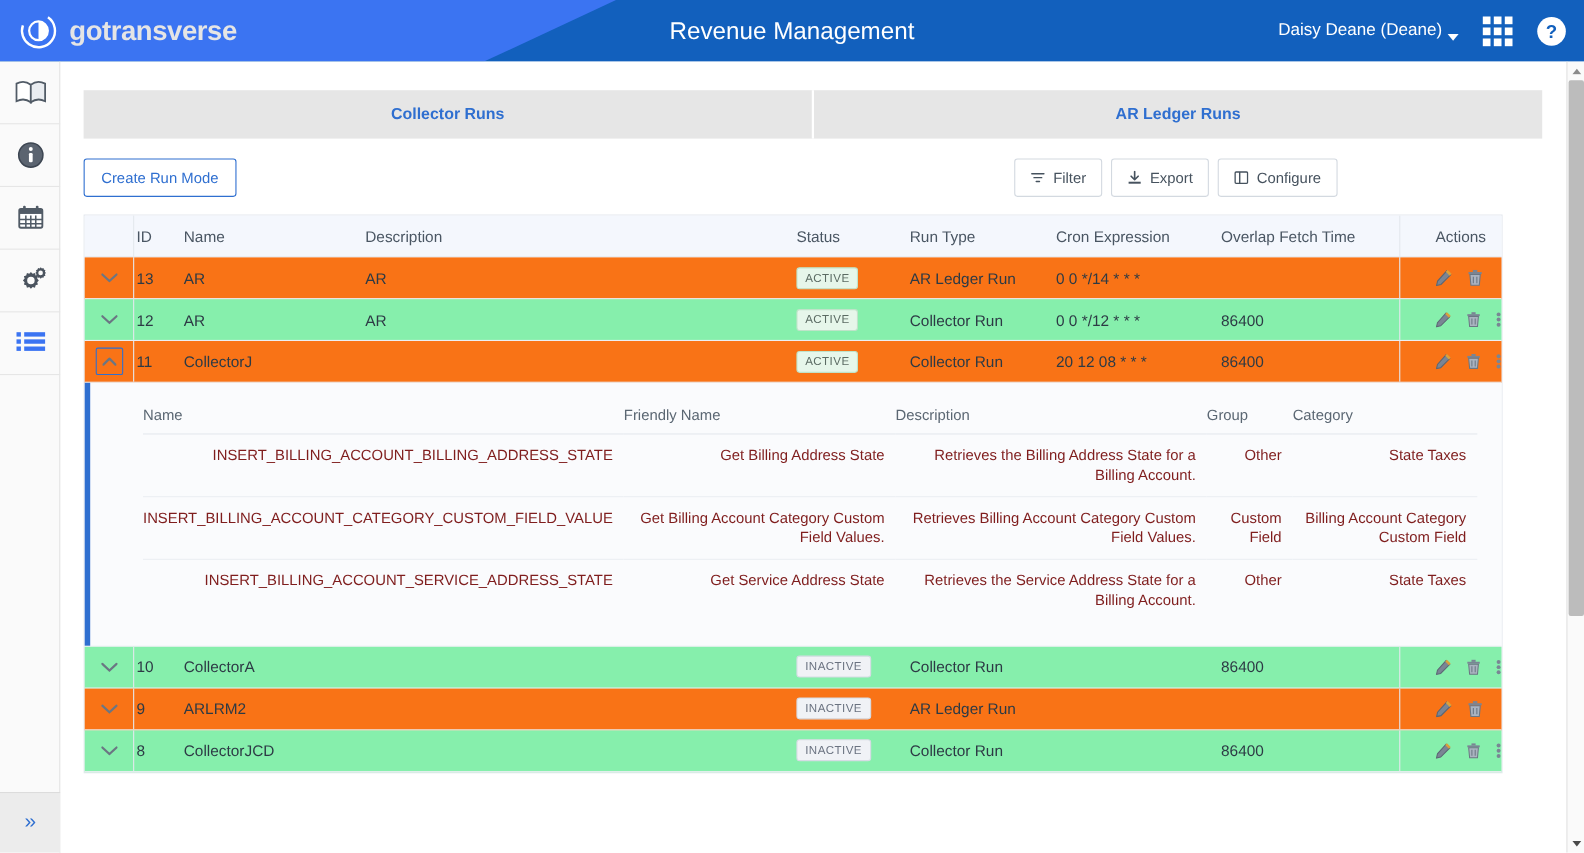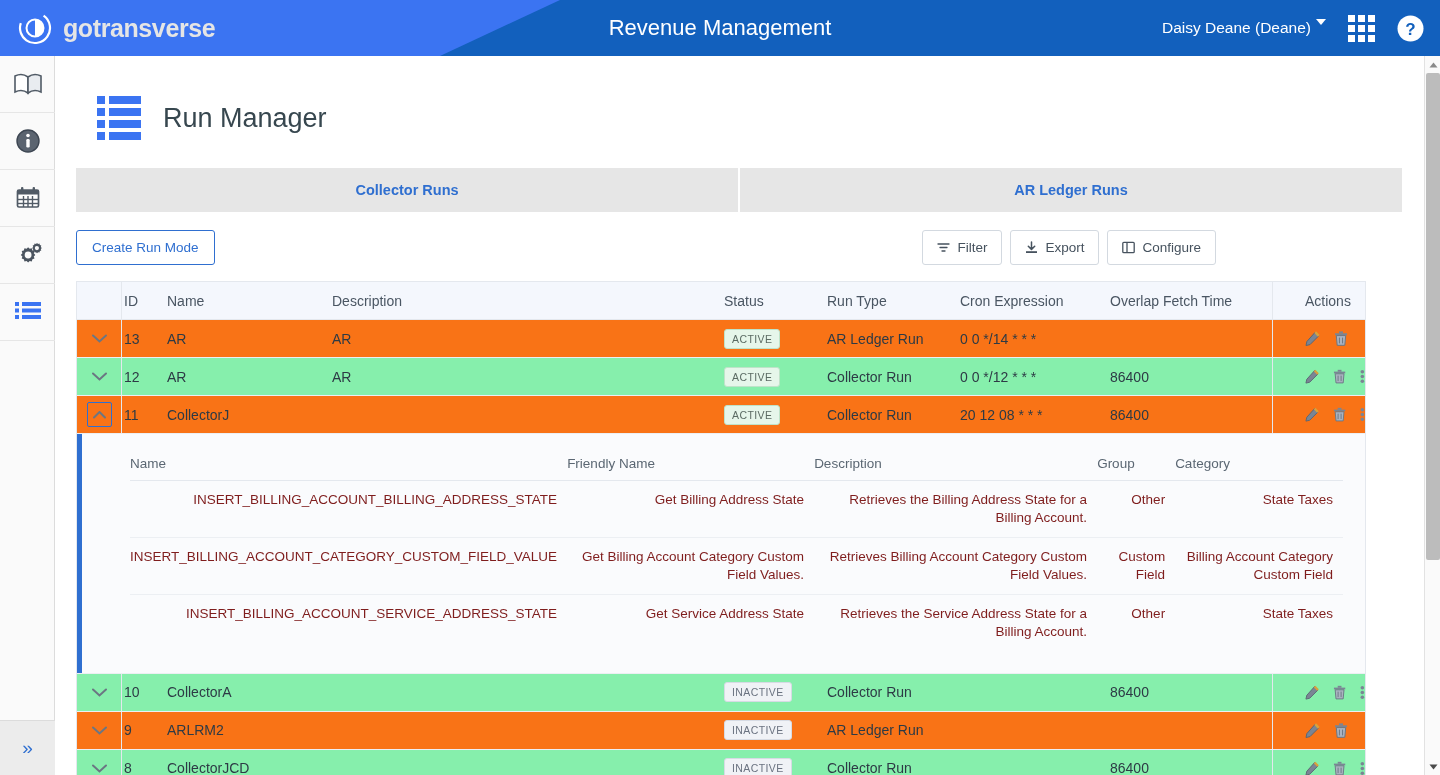--- a/index.html
+++ b/index.html
@@ -38,21 +38,21 @@
     display: flex; align-items: center; justify-content: center;
     color: #ffffff; font-size: 22px; z-index: 3;
     pointer-events: none;
   }
   .topbar-right {
     position: absolute; right: 16px; top: 0; height: 56px;
     display: flex; align-items: center; gap: 22px; z-index: 5;
   }
   .user-menu {
     color: #ffffff; font-size: 15.5px;
-    display: flex; align-items: flex-start; gap: 5px; cursor: pointer;
+    display: flex; align-items: flex-end; gap: 5px; cursor: pointer;
   }
   .caret-down {
     width: 0; height: 0;
     border-left: 5px solid transparent;
     border-right: 5px solid transparent;
     border-top: 6px solid #ffffff;
   }
   .grid-icon { display: grid; grid-template-columns: repeat(3, 7px);
     grid-template-rows: repeat(3, 7px); gap: 3px; cursor: pointer; }
   .grid-icon i { background: #ffffff; display: block; }
@@ -315,35 +315,20 @@
         <rect x="8" y="14" width="19" height="4"></rect>
       </g>
     </svg>
   </div>
 
   <div class="side-expand">»</div>
 </div>
 
 <div class="content">
 
-  <div class="page-head">
-    <svg class="page-head-icon" viewBox="0 0 48 48">
-      <g fill="#3b74f2">
-        <rect x="2" y="2" width="8" height="8"></rect>
-        <rect x="14" y="2" width="32" height="8"></rect>
-        <rect x="2" y="14" width="8" height="8"></rect>
-        <rect x="14" y="14" width="32" height="8"></rect>
-        <rect x="2" y="26" width="8" height="8"></rect>
-        <rect x="14" y="26" width="32" height="8"></rect>
-        <rect x="2" y="38" width="8" height="8"></rect>
-        <rect x="14" y="38" width="32" height="8"></rect>
-      </g>
-    </svg>
-    <h1 class="page-title">Run Manager</h1>
-  </div>
 
   <div class="tabs">
     <div class="tab">Collector Runs</div>
     <div class="tab">AR Ledger Runs</div>
   </div>
 
   <div class="toolbar">
     <button class="btn-primary-outline">Create Run Mode</button>
     <div class="toolbar-right">
       <button class="btn-ghost">

